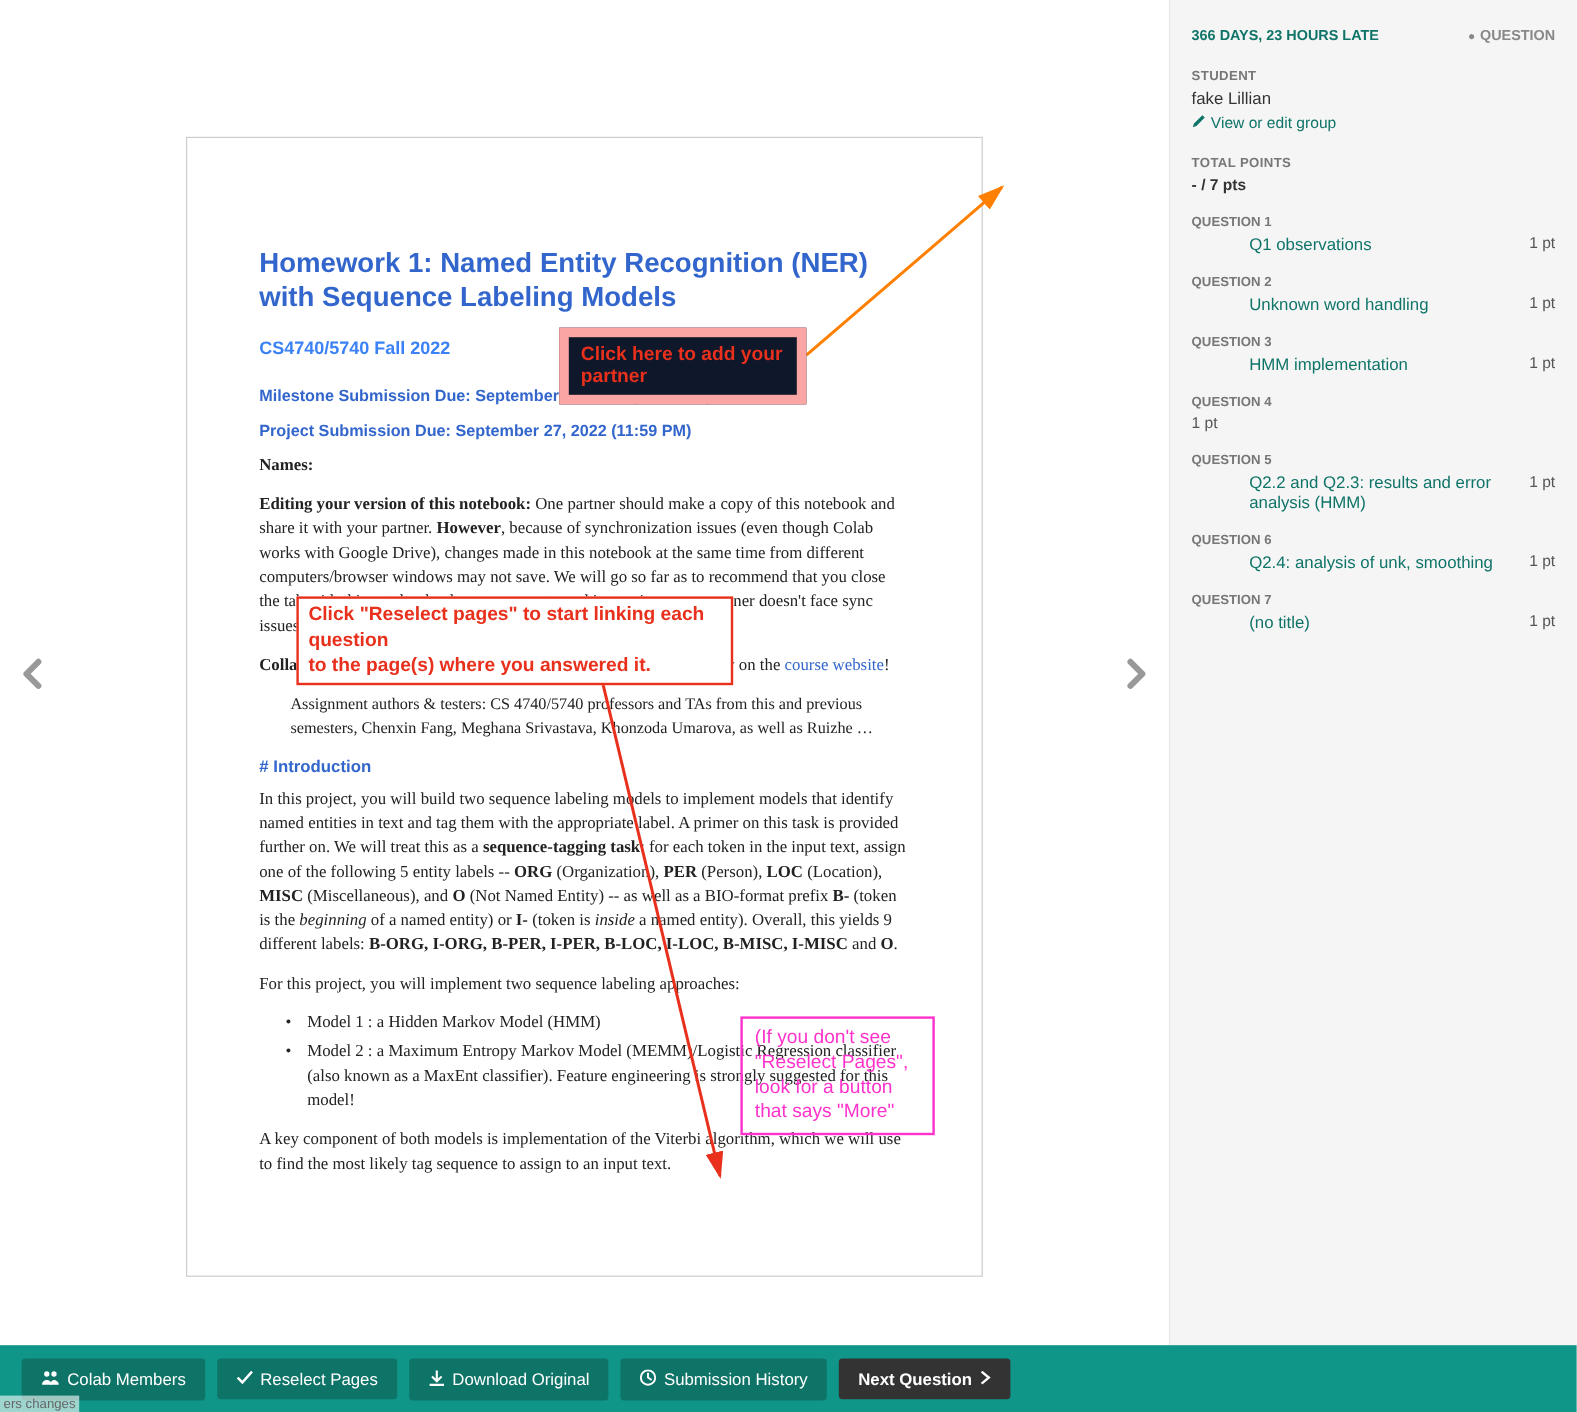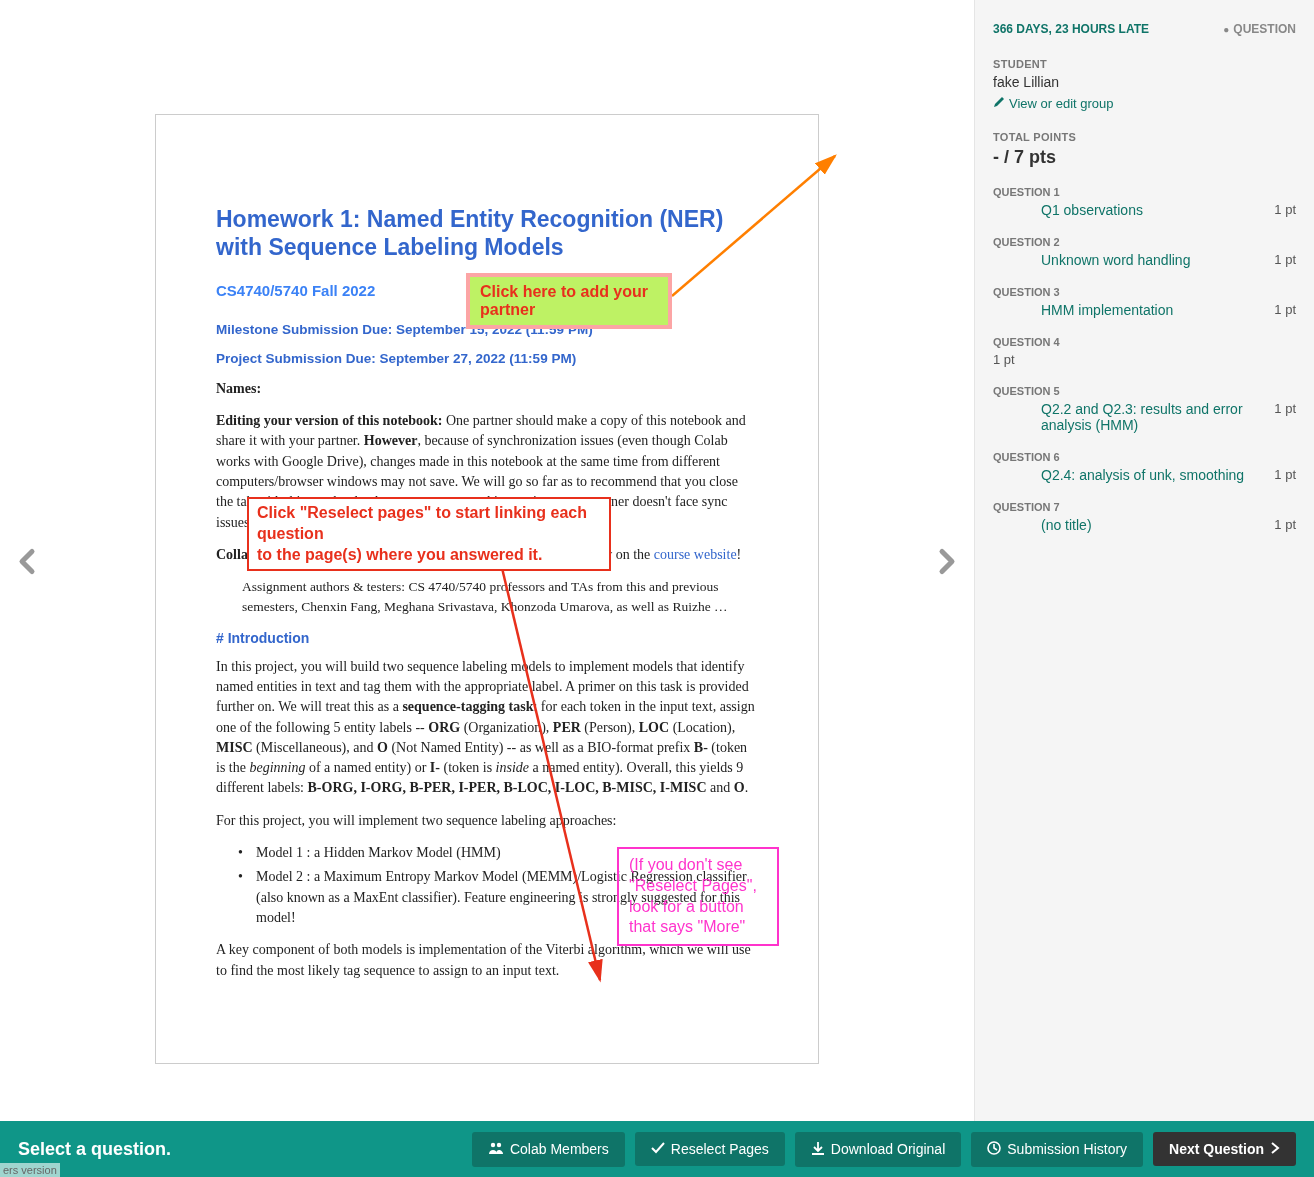--- a/index.html
+++ b/index.html
@@ -30,36 +30,36 @@
 .tool-btn { background: #0f7468; color: #fff; width: 30px; height: 30px; border-radius: 3px; display: flex; align-items: center; justify-content: center; font-size: 14px; cursor: pointer; }
 
 .sidebar { width: 340px; background: #f5f5f5; padding: 22px 18px; overflow-y: auto; border-left: 1px solid #e5e5e5; }
 .sidebar .ungraded { float: right; color: #888; font-size: 12px; font-weight: 600; }
 .sidebar .ungraded::before { content: "●"; margin-right: 4px; font-size: 10px; }
 .sidebar h2 { font-size: 21px; font-weight: 400; color: #333; line-height: 1.25; margin-bottom: 10px; }
 .sidebar .late { color: #0f7468; font-size: 12px; font-weight: 700; margin-bottom: 22px; }
 .sidebar .sec-label { color: #777; font-size: 11px; font-weight: 700; letter-spacing: 0.3px; margin-bottom: 4px; }
 .sidebar .student-name { font-size: 14px; color: #333; margin-bottom: 4px; }
 .sidebar .group-link { color: #0f7468; font-size: 13px; display: inline-flex; align-items: center; gap: 4px; cursor: pointer; margin-bottom: 20px; }
-.sidebar .points { font-size: 18px; font-weight: 700; margin-bottom: 18px; }
+.sidebar .points { font-size: 13px; font-weight: 700; margin-bottom: 18px; }
 .question-block { margin-bottom: 18px; }
 .question-block .qlabel { color: #777; font-size: 11px; font-weight: 700; margin-bottom: 4px; }
 .question-block .qrow { display: flex; justify-content: space-between; align-items: flex-start; gap: 10px; }
 .question-block .qtitle { color: #0f7468; font-size: 14px; cursor: pointer; flex: 1; margin-left: 48px; }
 .question-block .qpts { color: #555; font-size: 13px; white-space: nowrap; }
 
 .bottom-bar { position: absolute; bottom: 0; left: 0; right: 0; height: 56px; background: #0f9688; display: flex; align-items: center; padding: 0 18px; gap: 10px; }
 .bottom-bar .prompt { color: #fff; font-size: 18px; font-weight: 600; flex: 1; }
 .bar-btn { background: #0f7468; color: #fff; padding: 9px 16px; border-radius: 3px; font-size: 14px; cursor: pointer; display: flex; align-items: center; gap: 6px; border: none; }
 .bar-btn.next { background: #333; font-weight: 600; }
 .sel-footer { position: absolute; bottom: 0; left: 0; font-size: 11px; color: #666; background: rgba(255,255,255,0.6); padding: 1px 3px; z-index: 50; }
 
 
 .annot { position: absolute; z-index: 40; pointer-events: none; }
-.annot-box-orange { border: 4px solid #fca5a5; background: #bef264; padding: 6px 10px; color: #e8301c; font-weight: 700; font-size: 16px; font-family: -apple-system, sans-serif; }
+.annot-box-orange { border: 8px solid #fca5a5; background: #0f172a; padding: 6px 10px; color: #e8301c; font-weight: 700; font-size: 16px; font-family: -apple-system, sans-serif; }
 .annot-box-red { border: 2px solid #e8301c; background: #fff; padding: 4px 8px; color: #e8301c; font-weight: 700; font-size: 16px; font-family: -apple-system, sans-serif; line-height: 1.3; }
 .annot-box-pink { border: 2px solid #ff33cc; padding: 6px 10px; color: #ff33cc; font-weight: 400; font-size: 16px; font-family: -apple-system, sans-serif; line-height: 1.3; }
 svg.annot-svg { position: absolute; top: 0; left: 0; width: 1314px; height: 1177px; z-index: 39; pointer-events: none; }
 </style>
 </head>
 <body>
 
 <div class="main-layout">
   <div class="doc-area">
     <div class="doc-viewport">
@@ -193,21 +193,20 @@
     <div class="qrow">
       <div class="qtitle">(no title)</div>
       <div class="qpts">1 pt</div>
     </div>
         </div>
       </div>
   </div>
 </div>
 
 <div class="bottom-bar">
-  <div class="prompt">Select a question.</div>
   <button class="bar-btn">
     <span>
       <svg width="16" height="14" viewBox="0 0 16 14">
           <circle cx="5" cy="4" r="2.2" fill="#fff"></circle>
           <circle cx="11" cy="4" r="2.2" fill="#fff"></circle>
           <path d="M1 13c0-2.5 2-4 4-4s4 1.5 4 4" fill="#fff"></path>
           <path d="M8 13c0-2.5 1.5-4 3-4s4 1.5 4 4" fill="#fff"></path>
         </svg>
     </span>
     <span>Colab Members</span>
@@ -240,21 +239,21 @@
   <button class="bar-btn next">
     <span>Next Question</span>
     <span>
       <svg width="10" height="12" viewBox="0 0 10 12">
           <path d="M2 1l6 5-6 5" stroke="#fff" stroke-width="2" fill="none"></path>
         </svg>
     </span>
   </button>
 </div>
 
-<div class="sel-footer">ers version</div>
+<div class="sel-footer">ers changes</div>
 
 <svg class="annot-svg">
   <defs>
     <marker id="arr-orange" markerWidth="10" markerHeight="10" refX="8" refY="3" orient="auto">
       <path d="M0,0 L9,3 L0,6 Z" fill="#ff7f00"></path>
     </marker>
     <marker id="arr-red" markerWidth="10" markerHeight="10" refX="8" refY="3" orient="auto">
       <path d="M0,0 L9,3 L0,6 Z" fill="#e8301c"></path>
     </marker>
   </defs>

